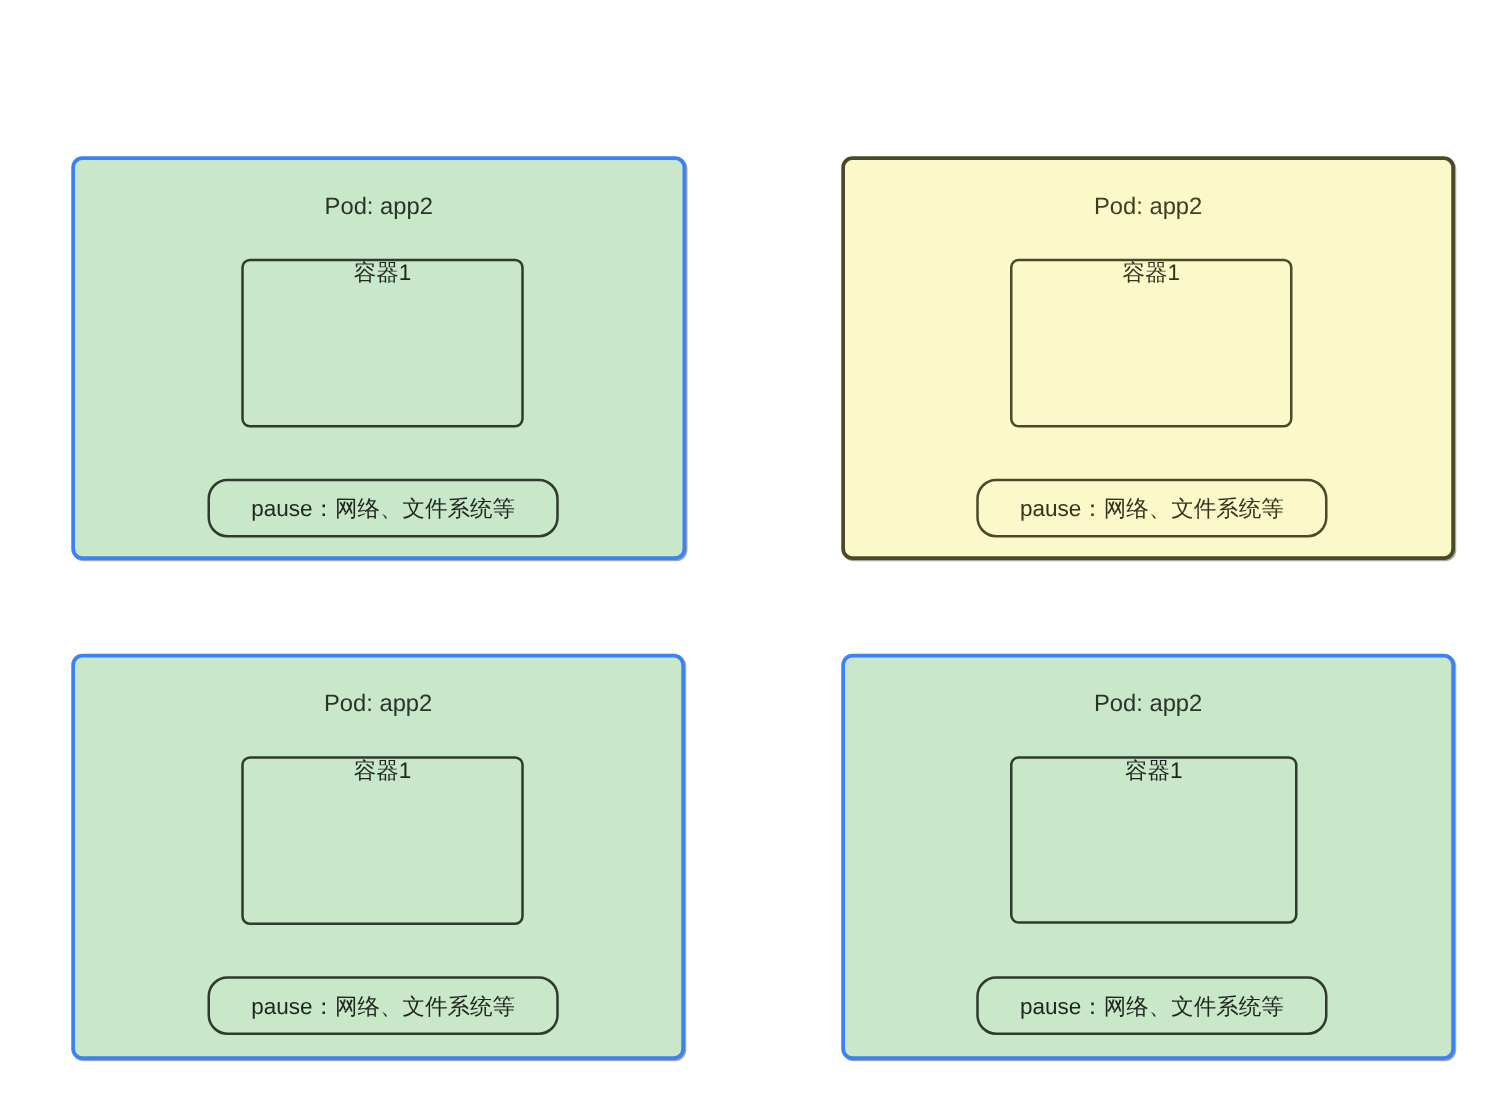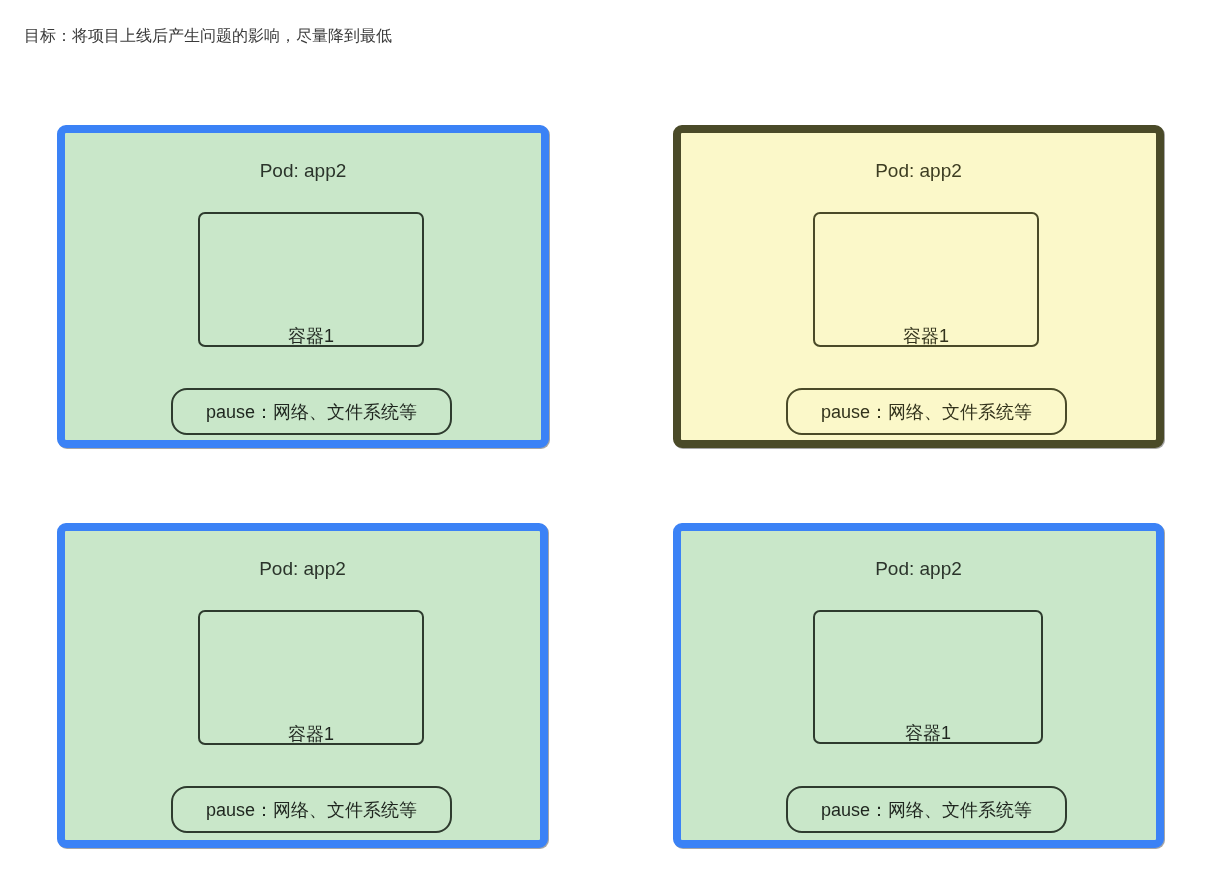--- a/index.html
+++ b/index.html
@@ -48,21 +48,21 @@
     position: absolute;
     left: 0;
     top: 0;
     width: 1208px;
     height: 877px;
   }
 
   .pod {
     position: absolute;
     box-sizing: border-box;
-    border: 8px solid #3b82f6;
+    border: 3px solid #3b82f6;
     border-radius: 9px;
     box-shadow: 1px 1px 0 rgba(0,0,0,0.35);
   }
   .pod.green {
     background: #c9e7c9;
   }
   .pod.yellow {
     background: #fbf8c9;
     border-color: #4a4a28;
   }
@@ -81,21 +81,21 @@
   .pod.yellow .pod-title {
     color: #3d3d22;
   }
 
   .container-box {
     position: absolute;
     box-sizing: border-box;
     border: 2px solid #2e3b2e;
     border-radius: 7px;
     display: flex;
-    align-items: flex-end;
+    align-items: flex-start;
     justify-content: center;
   }
   .pod.yellow .container-box {
     border-color: #4a4a28;
   }
   .container-label {
     font-size: 18px;
     font-weight: 400;
     color: #1f261f;
     line-height: 1;
@@ -124,21 +124,20 @@
     white-space: nowrap;
   }
   .pod.yellow .pause-label {
     color: #33331c;
   }
 </style>
 </head>
 <body>
 
 <div id="header">
-  <p id="page-subtitle">目标：将项目上线后产生问题的影响，尽量降到最低</p>
 </div>
 
 <div id="diagram">
     <div class="pod green" style="left: 57px; top: 125px; width: 492px; height: 323px; background: rgb(201, 231, 201);">
       <div class="pod-title">Pod: app2</div>
       <div class="container-box" style="left: 133px; top: 79px; width: 226px; height: 135px;">
         <span class="container-label">容器1</span>
       </div>
       <div class="pause-box" style="left: 106px; top: 255px; width: 281px; height: 47px;">
         <span class="pause-label">pause：网络、文件系统等</span>

